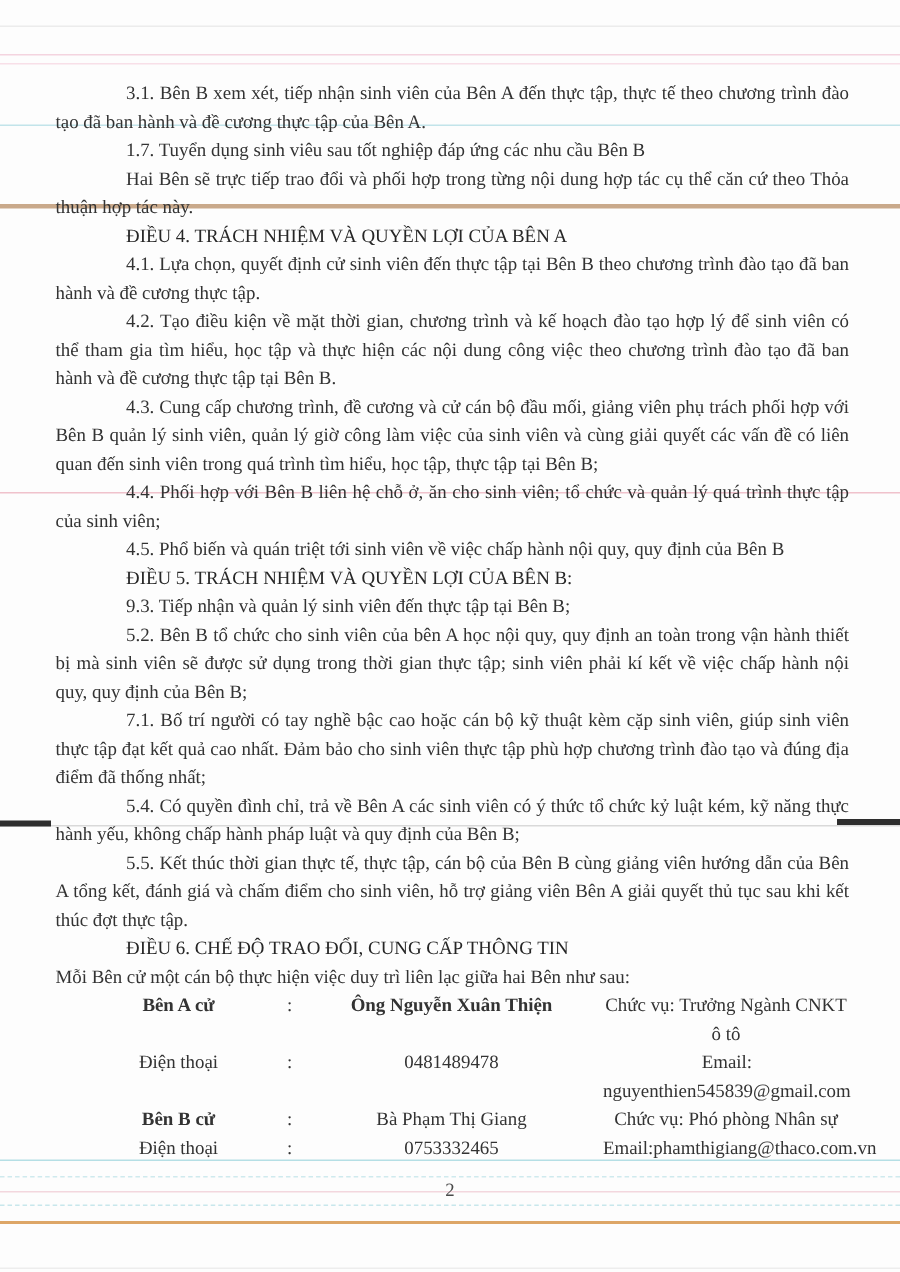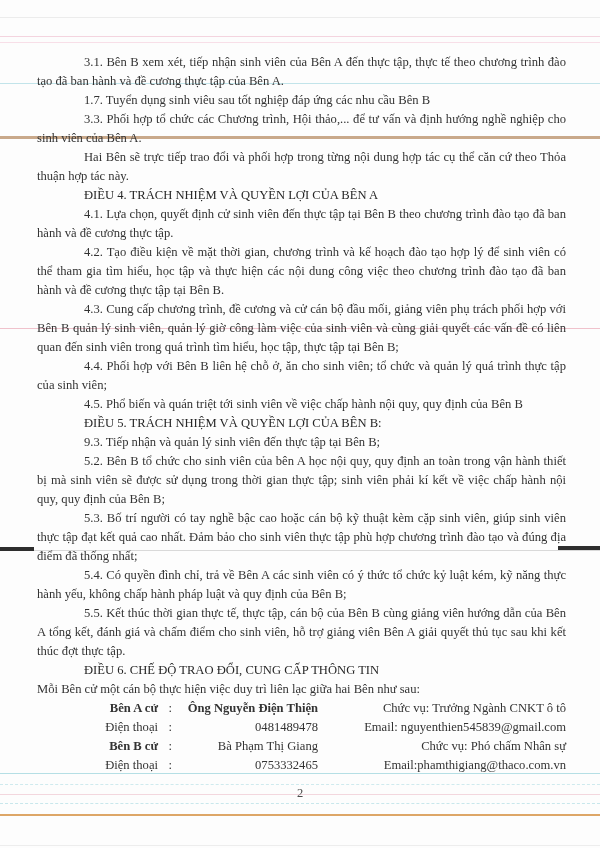--- a/index.html
+++ b/index.html
@@ -45,21 +45,22 @@
   .para   { text-indent: 47px; }
   .heading { text-indent: 47px; font-weight: normal; color: #262626; }
   .noindent { text-indent: 0; }
 
   
   .contact-row {
     display: grid;
     grid-template-columns: 78px 14px 146px auto;
     padding-left: 43px;
     line-height: 19px;
-    text-align: right;
+    text-align: center;
+    gap: 28px;
   }
   .contact-row .lbl-bold, .contact-row .val-bold { font-weight: bold; }
 
   
   .page-number {
     position: absolute;
     top: 784px; left: 0; width: 600px;
     text-align: center;
     color: #4a4a4a;
     font-size: 12.5px;
@@ -83,54 +84,53 @@
   <div class="rule rule-cyan-bot-a"></div>
   <div class="rule rule-cyan-dash-a"></div>
   <div class="rule rule-pink-bot"></div>
   <div class="rule rule-cyan-dash-b"></div>
   <div class="rule rule-orange-bot"></div>
   <div class="rule rule-gray-bot"></div>
 
   <div class="content">
     <p class="para">3.1. Bên B xem xét, tiếp nhận sinh viên của Bên A đến thực tập, thực tế theo chương trình đào tạo đã ban hành và đề cương thực tập của Bên A.</p>
     <p class="para">1.7. Tuyển dụng sinh viêu sau tốt nghiệp đáp ứng các nhu cầu Bên B</p>
-    <p class="para">3.3. Phối hợp tổ chức các Chương trình, Hội thảo,... để tư vấn và định hướng nghề nghiệp cho sinh viên của Bên A.</p>
     <p class="para">Hai Bên sẽ trực tiếp trao đổi và phối hợp trong từng nội dung hợp tác cụ thể căn cứ theo Thỏa thuận hợp tác này.</p>
     <p class="heading">ĐIỀU 4.  TRÁCH NHIỆM VÀ QUYỀN LỢI CỦA BÊN A</p>
     <p class="para">4.1.  Lựa chọn, quyết định cử sinh viên đến thực tập tại Bên B theo chương trình đào tạo đã ban hành và đề cương thực tập.</p>
     <p class="para">4.2.  Tạo điều kiện về mặt thời gian, chương trình và kế hoạch đào tạo hợp lý để sinh viên có thể tham gia tìm hiểu, học tập và thực hiện các nội dung công việc theo chương trình đào tạo đã ban hành và đề cương thực tập tại Bên B.</p>
     <p class="para">4.3.  Cung cấp chương trình, đề cương và cử cán bộ đầu mối, giảng viên phụ trách phối hợp với Bên B quản lý sinh viên, quản lý giờ công làm việc của sinh viên và cùng giải quyết các vấn đề có liên quan đến sinh viên trong quá trình tìm hiểu, học tập, thực tập tại Bên B;</p>
     <p class="para">4.4.  Phối hợp với Bên B liên hệ chỗ ở, ăn cho sinh viên; tổ chức và quản lý quá trình thực tập của sinh viên;</p>
     <p class="para">4.5.  Phổ biến và quán triệt tới sinh viên về việc chấp hành nội quy, quy định của Bên B</p>
     <p class="heading">ĐIỀU 5.  TRÁCH NHIỆM VÀ QUYỀN LỢI CỦA BÊN B:</p>
     <p class="para">9.3.  Tiếp nhận và quản lý sinh viên đến thực tập tại Bên B;</p>
     <p class="para">5.2.  Bên B tổ chức cho sinh viên của bên A học nội quy, quy định an toàn trong vận hành thiết bị mà sinh viên sẽ được sử dụng trong thời gian thực tập; sinh viên phải kí kết về việc chấp hành nội quy, quy định của Bên B;</p>
-    <p class="para">5.3.  Bố trí người có tay nghề bậc cao hoặc cán bộ kỹ thuật kèm cặp sinh viên, giúp sinh viên thực tập đạt kết quả cao nhất. Đảm bảo cho sinh viên thực tập phù hợp chương trình đào tạo và đúng địa điểm đã thống nhất;</p>
+    <p class="para">7.1.  Bố trí người có tay nghề bậc cao hoặc cán bộ kỹ thuật kèm cặp sinh viên, giúp sinh viên thực tập đạt kết quả cao nhất. Đảm bảo cho sinh viên thực tập phù hợp chương trình đào tạo và đúng địa điểm đã thống nhất;</p>
     <p class="para">5.4.  Có quyền đình chỉ, trả về Bên A các sinh viên có ý thức tổ chức kỷ luật kém, kỹ năng thực hành yếu, không chấp hành pháp luật và quy định của Bên B;</p>
     <p class="para">5.5.  Kết thúc thời gian thực tế, thực tập, cán bộ của Bên B cùng giảng viên hướng dẫn của Bên A tổng kết, đánh giá và chấm điểm cho sinh viên, hỗ trợ giảng viên Bên A giải quyết thủ tục sau khi kết thúc đợt thực tập.</p>
     <p class="heading">ĐIỀU 6.  CHẾ ĐỘ TRAO ĐỔI, CUNG CẤP THÔNG TIN</p>
     <p class="noindent">Mỗi Bên cử một cán bộ thực hiện việc duy trì liên lạc giữa hai Bên như sau:</p>
 
     <div class="contact-row">
       <span class="lbl-bold">Bên A cử</span>
       <span>:</span>
-      <span class="val-bold">Ông Nguyễn Điện Thiện</span>
+      <span class="val-bold">Ông Nguyễn Xuân Thiện</span>
       <span>Chức vụ: Trưởng Ngành CNKT ô tô</span>
     </div>
     <div class="contact-row">
       <span>Điện thoại</span>
       <span>:</span>
       <span>0481489478</span>
       <span>Email: nguyenthien545839@gmail.com</span>
     </div>
     <div class="contact-row">
       <span class="lbl-bold">Bên B cử</span>
       <span>:</span>
       <span>Bà Phạm Thị Giang</span>
-      <span>Chức vụ: Phó chấm Nhân sự</span>
+      <span>Chức vụ: Phó phòng Nhân sự</span>
     </div>
     <div class="contact-row">
       <span>Điện thoại</span>
       <span>:</span>
       <span>0753332465</span>
       <span>Email:phamthigiang@thaco.com.vn</span>
     </div>
   </div>
 
   <div class="page-number">2</div>

